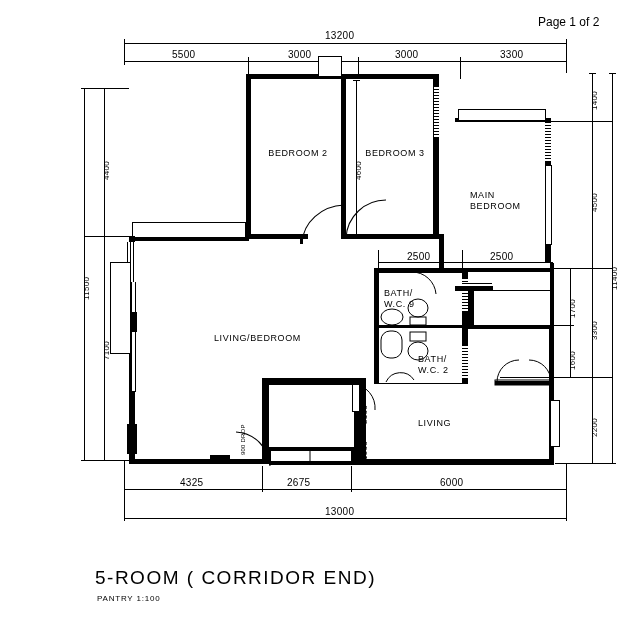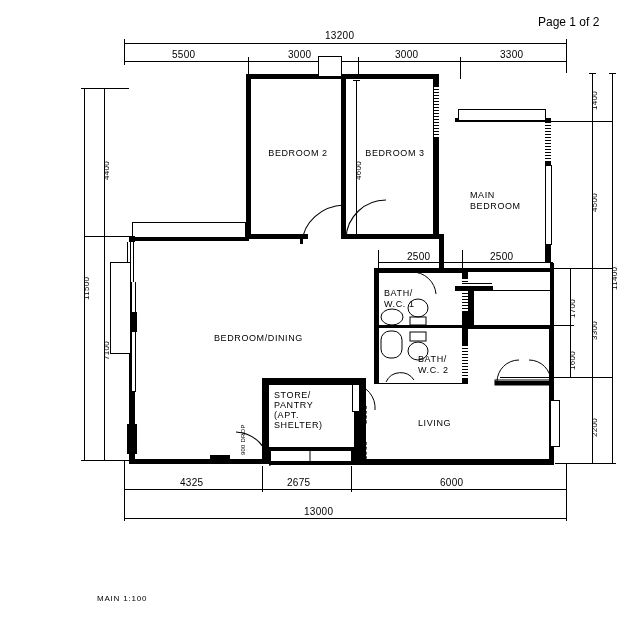--- a/index.html
+++ b/index.html
@@ -111,21 +111,21 @@
   <div class="tick" style="left:262px;top:485px;"></div>
   <div class="tick" style="left:351px;top:485px;"></div>
   <div class="tick" style="left:566px;top:485px;"></div>
   <div class="dim" style="left:180px;top:477px;">4325</div>
   <div class="dim" style="left:287px;top:477px;">2675</div>
   <div class="dim" style="left:440px;top:477px;">6000</div>
 
   <div class="hl" style="left:124px;top:518px;width:442px;"></div>
   <div class="tick" style="left:124px;top:514px;"></div>
   <div class="tick" style="left:566px;top:514px;"></div>
-  <div class="dim" style="left:304px;top:506px;">13000</div>
+  <div class="dim" style="left:325px;top:506px;">13000</div>
 
   <div class="vl" style="left:124px;top:460px;height:58px;"></div>
   <div class="vl" style="left:262px;top:466px;height:23px;"></div>
   <div class="vl" style="left:351px;top:466px;height:23px;"></div>
   <div class="vl" style="left:566px;top:463px;height:55px;"></div>
 
   <div class="wall" style="left:246px;top:74px;width:5px;height:165px;"></div>
   <div class="wall" style="left:246px;top:74px;width:100px;height:5px;"></div>
   <div class="wall" style="left:246px;top:234px;width:62px;height:5px;"></div>
   <div class="wall" style="left:341px;top:74px;width:5px;height:165px;"></div>
@@ -168,32 +168,32 @@
   <div class="wall" style="left:129px;top:236px;width:6px;height:228px;"></div>
   <div class="hollow" style="left:131px;top:260px;width:3px;height:130px;"></div>
 
   <div class="hatchv" style="left:127px;top:242px;width:9px;height:40px;"></div>
   <div class="wall" style="left:127px;top:312px;width:10px;height:20px;"></div>
   <div class="wall" style="left:127px;top:424px;width:10px;height:30px;"></div>
 
   <div class="hollow" style="left:110px;top:262px;width:19px;height:90px;"></div>
 
   <div class="wall" style="left:129px;top:459px;width:140px;height:5px;"></div>
-  <div class="lbl" style="left:214px;top:333px;">BEDROOM/DINING</div>
+  <div class="lbl" style="left:214px;top:333px;">LIVING/BEDROOM</div>
 
   <svg style="left:232px;top:430px;width:42px;height:38px;">
     <path d="M 38 36 A 36 36 0 0 0 4 2" fill="none" stroke="#000" stroke-width="1.1"></path>
   </svg>
   <div class="dimv tiny" style="left:240px;top:455px;">900
 DROP</div>
   <div class="wall" style="left:210px;top:455px;width:20px;height:6px;"></div>
 
   <div class="room" style="left:378px;top:272px;width:84px;height:55px;"></div>
   <div class="lbl" style="left:384px;top:288px;">BATH/
-W.C. 1</div>
+W.C. 9</div>
 
   <svg style="left:405px;top:298px;width:26px;height:30px;">
     <ellipse cx="13" cy="10" rx="10" ry="9" fill="none" stroke="#000" stroke-width="1"></ellipse>
     <rect x="5" y="19" width="16" height="8" fill="none" stroke="#000" stroke-width="1"></rect>
   </svg>
   <svg style="left:380px;top:308px;width:24px;height:18px;">
     <ellipse cx="12" cy="9" rx="11" ry="8" fill="none" stroke="#000" stroke-width="1"></ellipse>
   </svg>
 
   <svg style="left:412px;top:272px;width:32px;height:24px;">
@@ -239,24 +239,20 @@
   <svg style="left:495px;top:360px;width:60px;height:24px;">
     <path d="M 2 22 A 22 22 0 0 1 24 0" fill="none" stroke="#000" stroke-width="1"></path>
     <path d="M 56 22 A 22 22 0 0 0 34 0" fill="none" stroke="#000" stroke-width="1"></path>
     <rect x="0" y="20" width="58" height="5" fill="none" stroke="#000" stroke-width="1"></rect>
   </svg>
   <div class="wall" style="left:495px;top:381px;width:58px;height:4px;"></div>
   <div class="hollow" style="left:550px;top:400px;width:8px;height:45px;"></div>
 
   <div class="wall" style="left:262px;top:378px;width:104px;height:86px;"></div>
   <div class="room" style="left:268px;top:384px;width:85px;height:62px;"></div>
-  <div class="lbl" style="left:274px;top:390px;line-height:10px;">STORE/
-PANTRY
-(APT.
-SHELTER)</div>
 
   <svg style="left:353px;top:384px;width:26px;height:30px;">
     <path d="M 0 0 A 24 24 0 0 1 22 26" fill="none" stroke="#000" stroke-width="1"></path>
   </svg>
   <div class="hollow" style="left:352px;top:384px;width:6px;height:26px;"></div>
 
   <div class="vl" style="left:362px;top:386px;height:46px;"></div>
   <div class="dimv" style="left:360px;top:424px;">2100</div>
   <div class="vl" style="left:362px;top:432px;height:30px;"></div>
   <div class="dimv" style="left:360px;top:460px;">1500</div>
@@ -271,15 +267,16 @@
   </svg>
 
   <div class="wall" style="left:374px;top:268px;width:5px;height:116px;"></div>
   <div class="wall" style="left:378px;top:325px;width:84px;height:3px;"></div>
   <div class="wall" style="left:439px;top:234px;width:5px;height:38px;"></div>
   <div class="wall" style="left:550px;top:263px;width:4px;height:62px;"></div>
   <div class="wall" style="left:468px;top:286px;width:5px;height:40px;"></div>
   <div class="wall" style="left:444px;top:268px;width:110px;height:4px;"></div>
   <div class="hollow" style="left:473px;top:290px;width:76px;height:34px;"></div>
 
-  <div class="scale" style="left:97px;top:594px;">MAIN 1:100</div>
+  <div class="title" style="left:95px;top:567px;">5-ROOM  ( CORRIDOR END)</div>
+  <div class="scale" style="left:97px;top:594px;">PANTRY 1:100</div>
 
 </div>
 
 </body></html>

